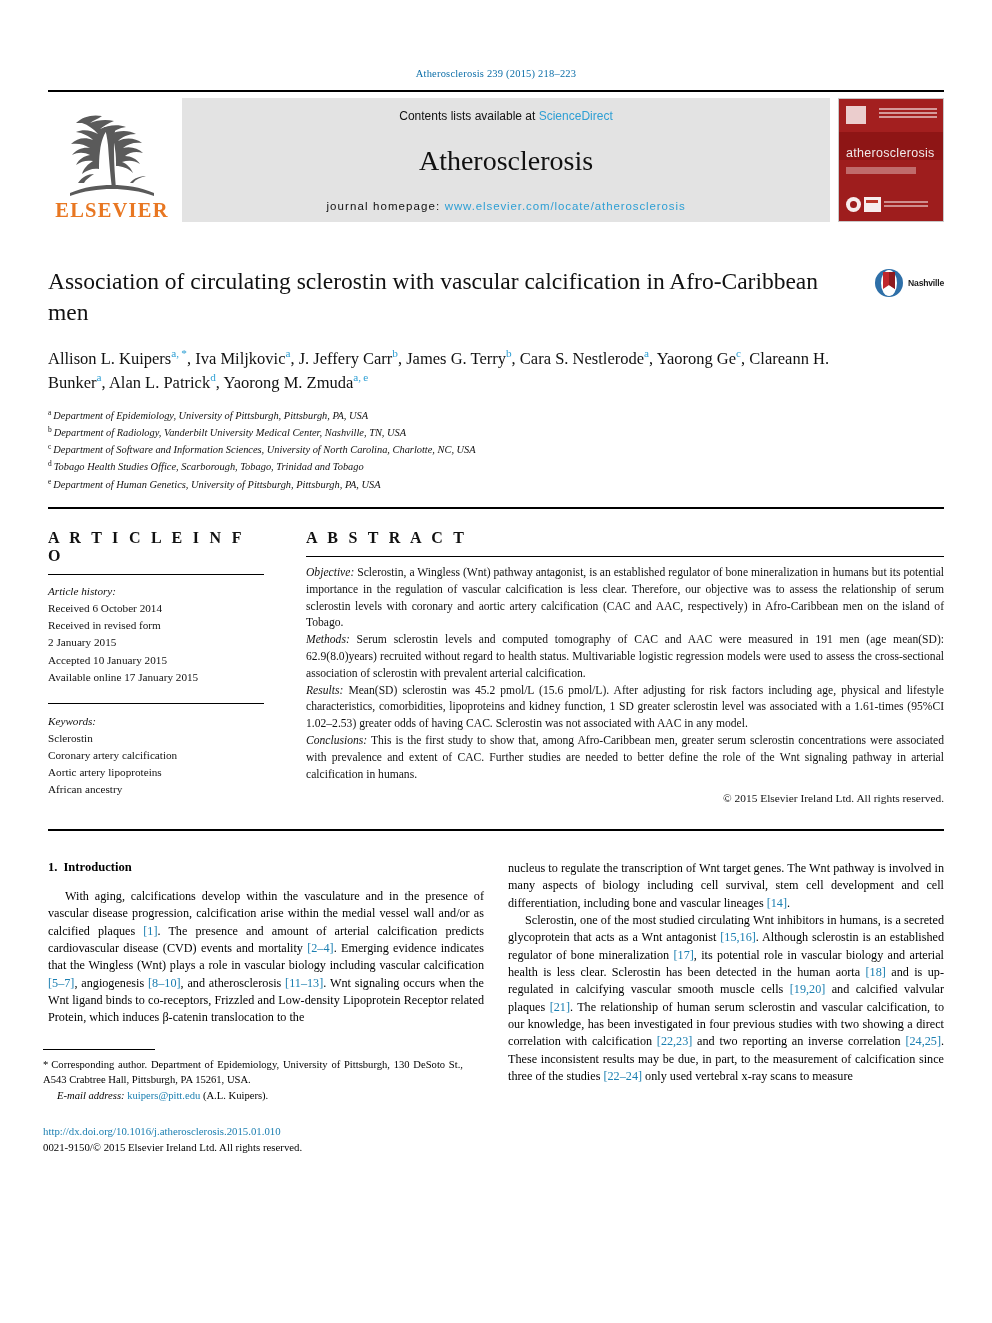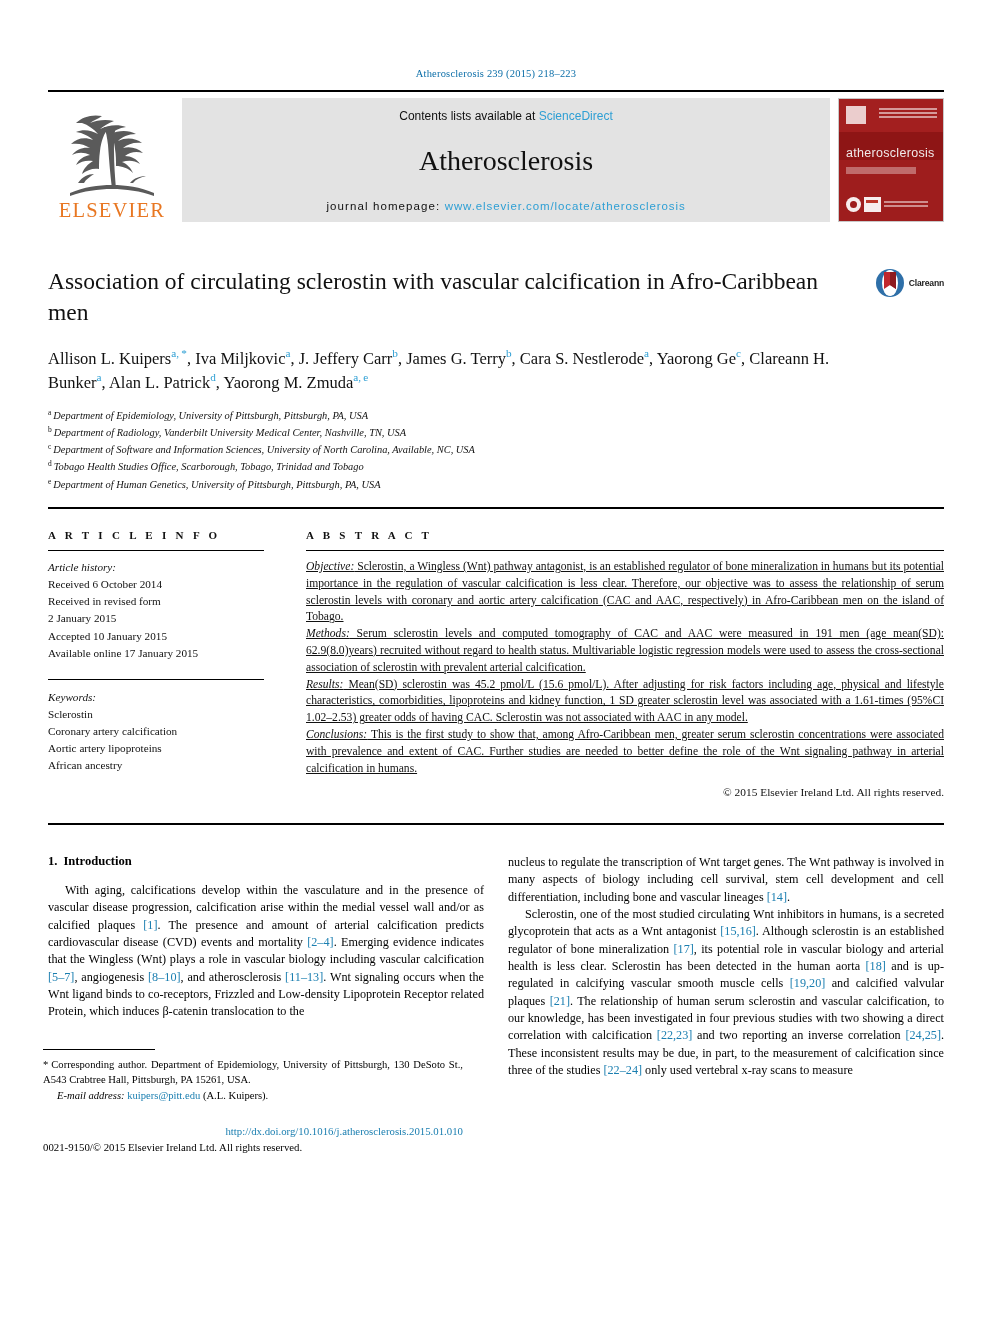--- a/index.html
+++ b/index.html
@@ -45,20 +45,21 @@
     height: 124px;
   }
   .elsevier-logo {
     width: 128px;
     flex: 0 0 128px;
     display: flex;
     flex-direction: column;
     align-items: center;
     justify-content: flex-end;
     padding-bottom: 2px;
+    font-weight: bold;
   }
   .tree-svg { display:block; }
   .elsevier-word {
     font-family: "Liberation Serif", serif;
     color: #E87722;
     font-size: 20.5px;
     letter-spacing: 1.2px;
     line-height: 1;
     margin-top: 1px;
   }
@@ -230,21 +231,21 @@
   .info-abstract {
     display: flex;
     margin-top: 20px;
   }
   .col-info { flex: 0 0 216px; }
   .col-gap  { flex: 0 0 42px; }
   .col-abs  { flex: 1 1 auto; }
 
   .sec-head {
     font-family: "Liberation Serif", serif;
-    font-size: 11px;
+    font-size: 16px;
     font-weight: bold;
     letter-spacing: 3.3px;
     color: #111;
   }
   .rule-thin {
     border-top: 1px solid #000;
     margin-top: 9px;
     margin-bottom: 8px;
   }
   .info-block {
@@ -259,21 +260,21 @@
     margin: 17px 0 9px 0;
   }
 
   .abstract-body {
     font-family: "Liberation Serif", serif;
     font-size: 11.6px;
     line-height: 1.45;
     text-align: justify;
     color: #111;
   }
-  .abstract-body p { margin: 0; text-decoration: underline; }
+  .abstract-body p { margin: 0; }
   .abstract-body .lead { font-style: italic; }
   .copyright {
     text-align: right;
     margin-top: 7px;
     font-family: "Liberation Serif", serif;
     font-size: 11.4px;
   }
 
   .rule-thick-2 {
     border-top: 2.2px solid #000;
@@ -324,21 +325,21 @@
   .fn-text .star { margin-right: 3px; }
   .fn-email { text-indent: 14px; display: block; margin-top: 1px; }
   .fn-email .it { font-style: italic; }
   .link { color: #1a7eb0; }
   .doi-block {
     margin-top: 19px;
     font-family: "Liberation Serif", serif;
     font-size: 10.8px;
     line-height: 1.5;
   }
-  .doi-link { color: #1a7eb0; text-align: right; }
+  .doi-link { color: #1a7eb0; }
 </style>
 </head>
 <body>
 
 <div class="page">
 
   <div class="running-head">Atherosclerosis 239 (2015) 218–223</div>
 
   <div class="header-rule-top"></div>
 
@@ -396,39 +397,39 @@
     <h1 class="paper-title">Association of circulating sclerostin with vascular calcification in Afro-Caribbean men</h1>
 
     <div class="crossmark">
       <svg width="30" height="30" viewBox="0 0 30 30">
         <circle cx="15" cy="15" r="14" fill="#2e6fa8"></circle>
         <ellipse cx="15" cy="15" rx="8" ry="13" fill="#ffffff"></ellipse>
         <path d="M9 4 L21 4 L21 21 L15 17 L9 21 Z" fill="#c0272d"></path>
         <path d="M15 4 L21 4 L21 21 L15 17 Z" fill="#8d1a1f"></path>
         <path d="M15 22 L19 27 L11 27 Z" fill="#ffffff"></path>
       </svg>
-      <span class="crossmark-label">Clareann</span>
+      <span class="crossmark-label">Nashville</span>
     </div>
 
     <div class="authors">
       <span>Allison L. Kuipers</span><sup class="star">a, *</sup>,
       <span>Iva Miljkovic</span><sup>a</sup>,
       <span>J. Jeffery Carr</span><sup>b</sup>,
       <span>James G. Terry</span><sup>b</sup>,
       <span>Cara S. Nestlerode</span><sup>a</sup>,
       <span>Yaorong Ge</span><sup>c</sup>,
       <span>Clareann H. Bunker</span><sup>a</sup>,
       <span>Alan L. Patrick</span><sup>d</sup>,
       <span>Yaorong M. Zmuda</span><sup>a, e</sup>
     </div>
 
     <div class="affiliations">
       <div><span class="aff-sup">a</span><span>Department of Epidemiology, University of Pittsburgh, Pittsburgh, PA, USA</span></div>
       <div><span class="aff-sup">b</span><span>Department of Radiology, Vanderbilt University Medical Center, Nashville, TN, USA</span></div>
-      <div><span class="aff-sup">c</span><span>Department of Software and Information Sciences, University of North Carolina, Available, NC, USA</span></div>
+      <div><span class="aff-sup">c</span><span>Department of Software and Information Sciences, University of North Carolina, Charlotte, NC, USA</span></div>
       <div><span class="aff-sup">d</span><span>Tobago Health Studies Office, Scarborough, Tobago, Trinidad and Tobago</span></div>
       <div><span class="aff-sup">e</span><span>Department of Human Genetics, University of Pittsburgh, Pittsburgh, PA, USA</span></div>
     </div>
   </div>
 
   <div class="rule-thick"></div>
 
   <div class="info-abstract">
 
     <div class="col-info">

